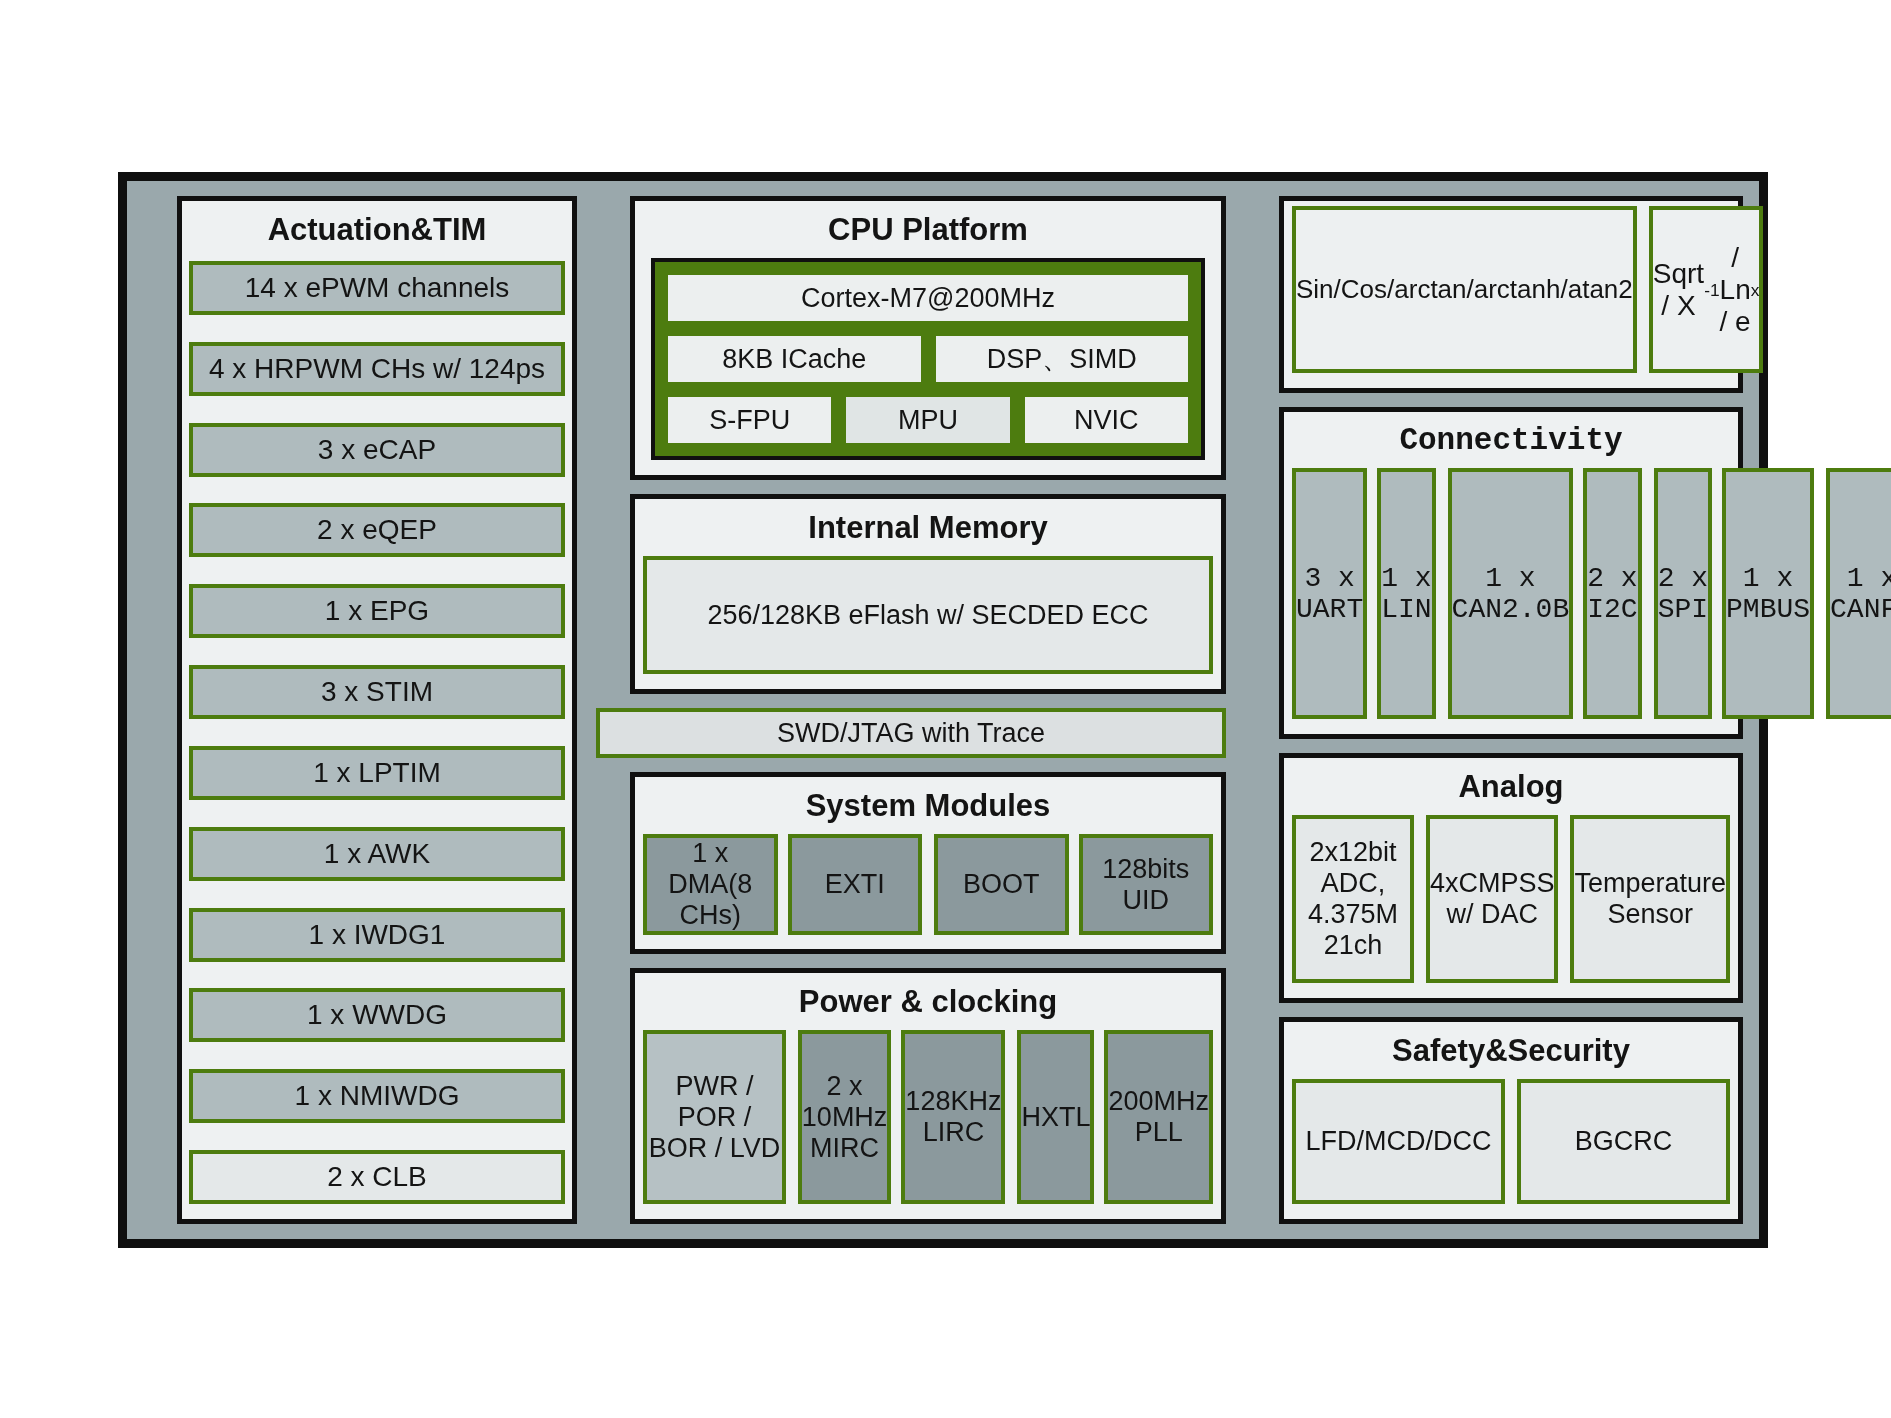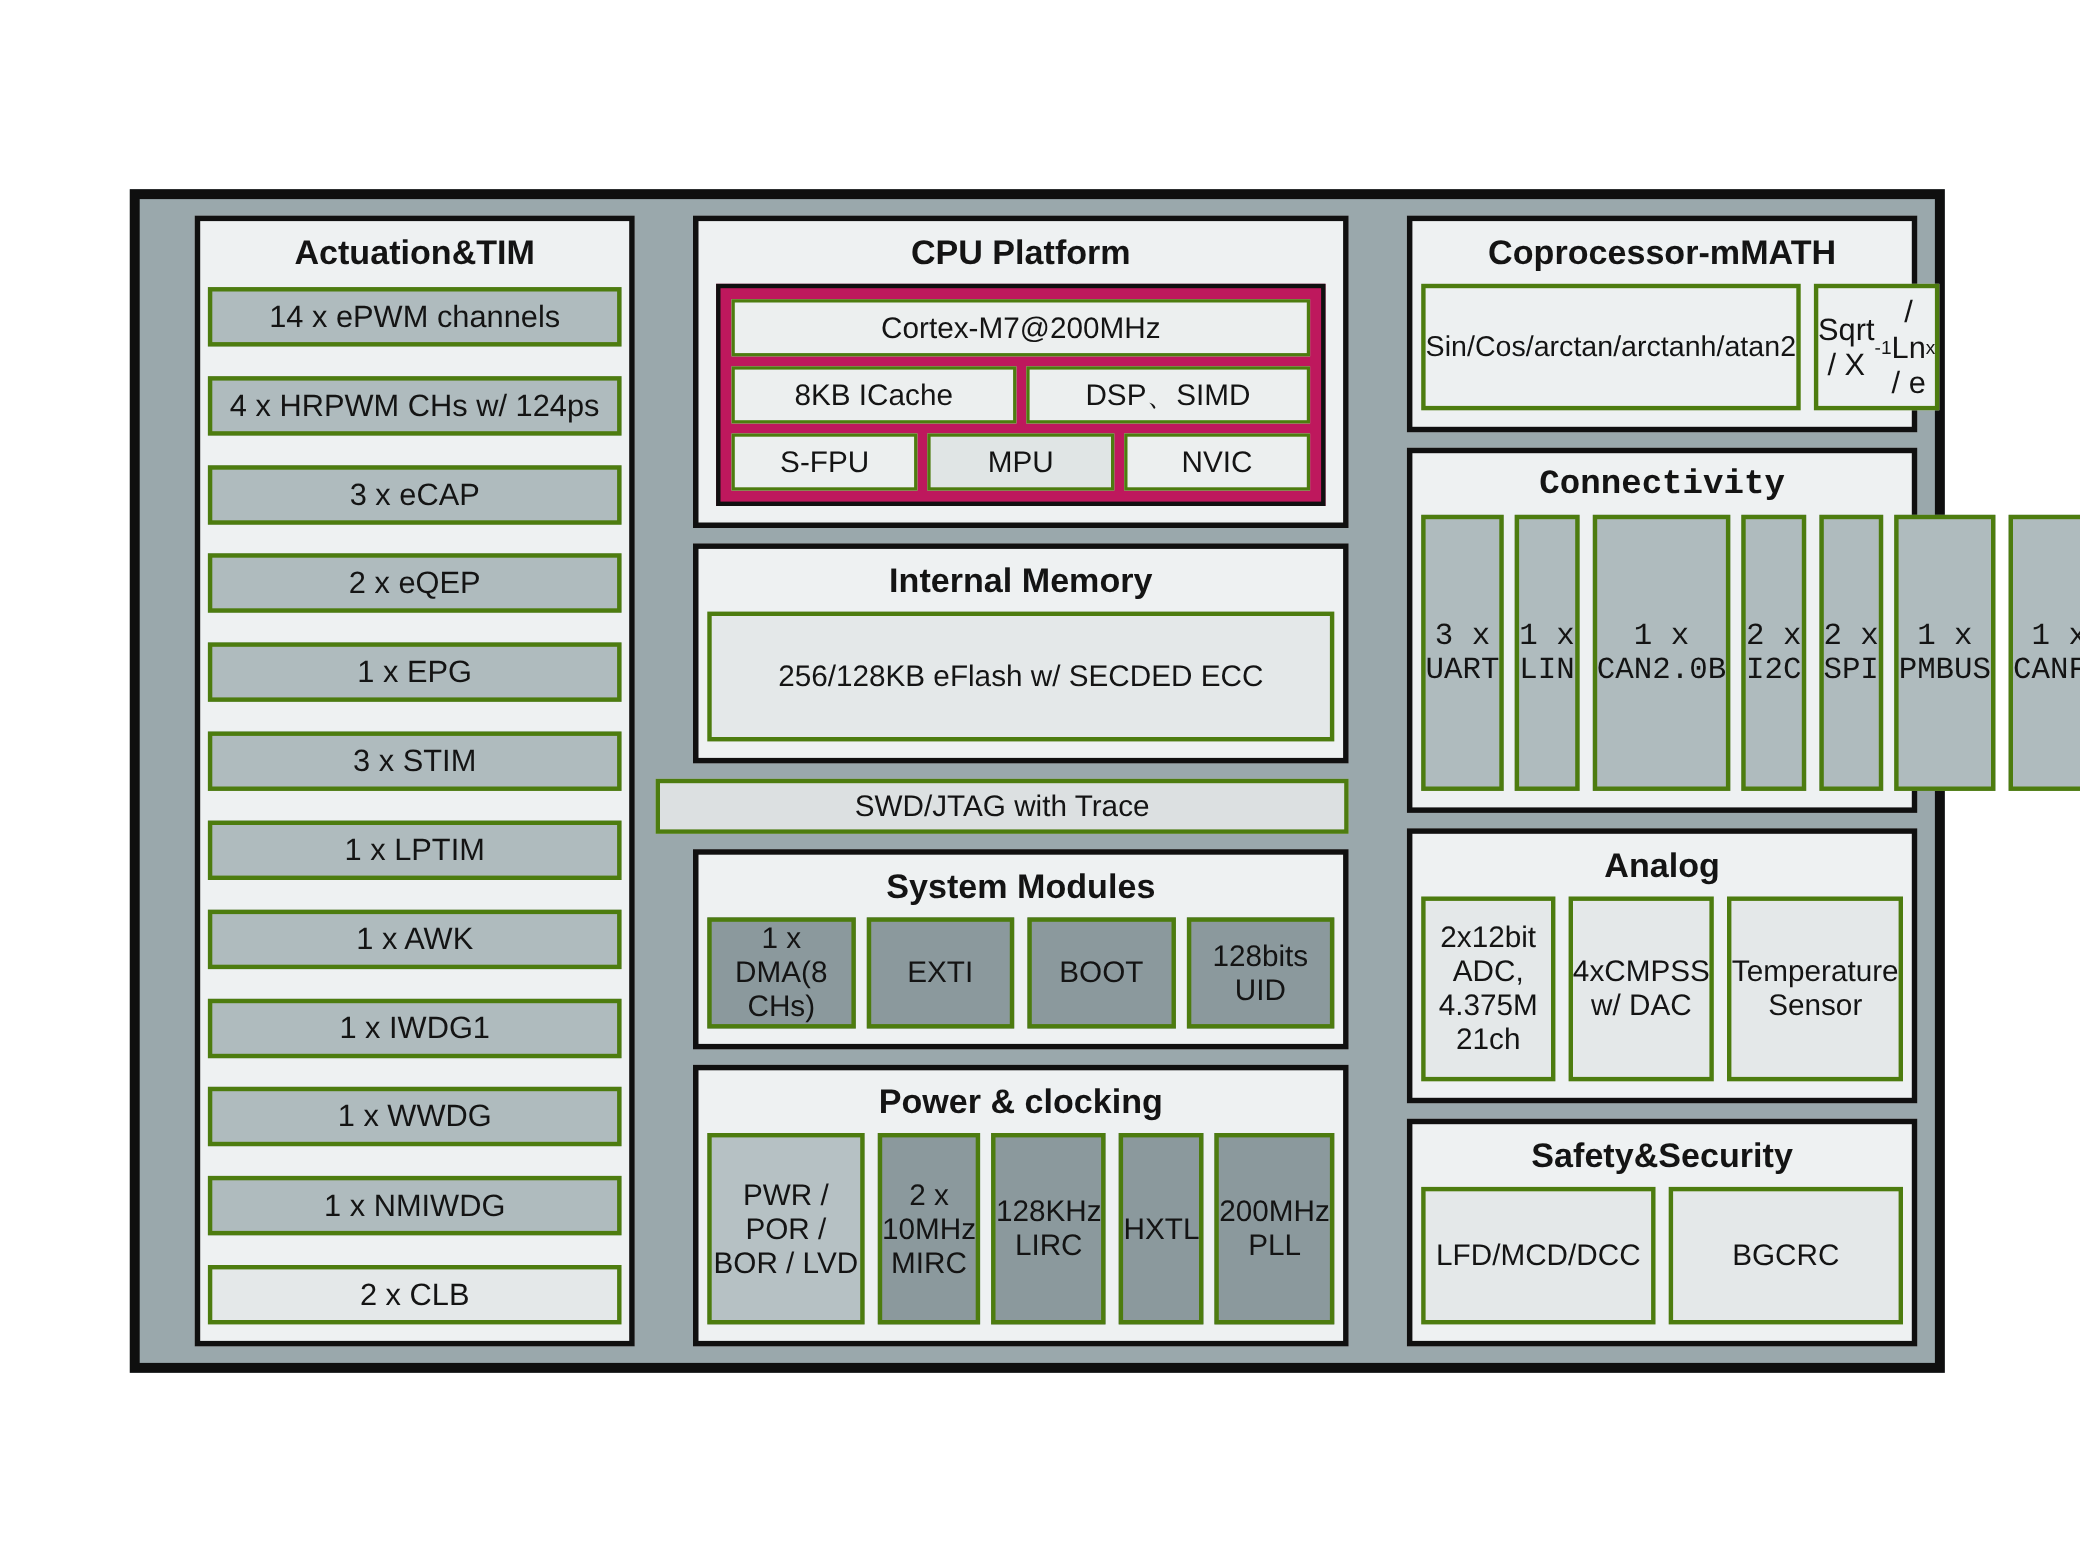--- a/index.html
+++ b/index.html
@@ -58,21 +58,21 @@
     flex: 1; display: flex; flex-direction: column;
     justify-content: space-between;
     padding: 8px 7px 15px;
   }
   .actuation-items .box { height: 54px; font-size: 28px; }
 
   
   .panel-cpu { flex: 0 0 284px; }
   .cpu-inner {
     flex: 1; margin: 5px 16px 15px;
-    background: #be185d;
+    background: #4d7c0f;
     border: 4px solid #101010;
     padding: 10px;
     display: flex; flex-direction: column; gap: 9px;
   }
   .cpu-row { display: flex; gap: 9px; flex: 1; }
   .cpu-row .box { flex: 1; border-width: 3px; background: #ecefef; }
   .cpu-row .box.mpu { background: #e0e5e5; }
 
   .panel-memory { flex: 0 0 200px; }
   .stack {
@@ -179,21 +179,20 @@
           <div class="box tone-dark">200MHz PLL</div>
         </div>
       </div>
     </div>
 
   </div>
 
   <div class="col col-right">
 
     <div class="panel panel-math">
-      <div class="panel-title">Coprocessor-mMATH</div>
       <div class="stack">
         <div class="box tone-xlight">Sin/Cos/arctan/arctanh/atan2</div>
         <div class="box tone-xlight" style="font-size:28px;">
           <span>Sqrt / X</span>
             <sup>-1</sup>
             <span> / Ln / e</span>
             <sup>x</sup>
         </div>
       </div>
     </div>

